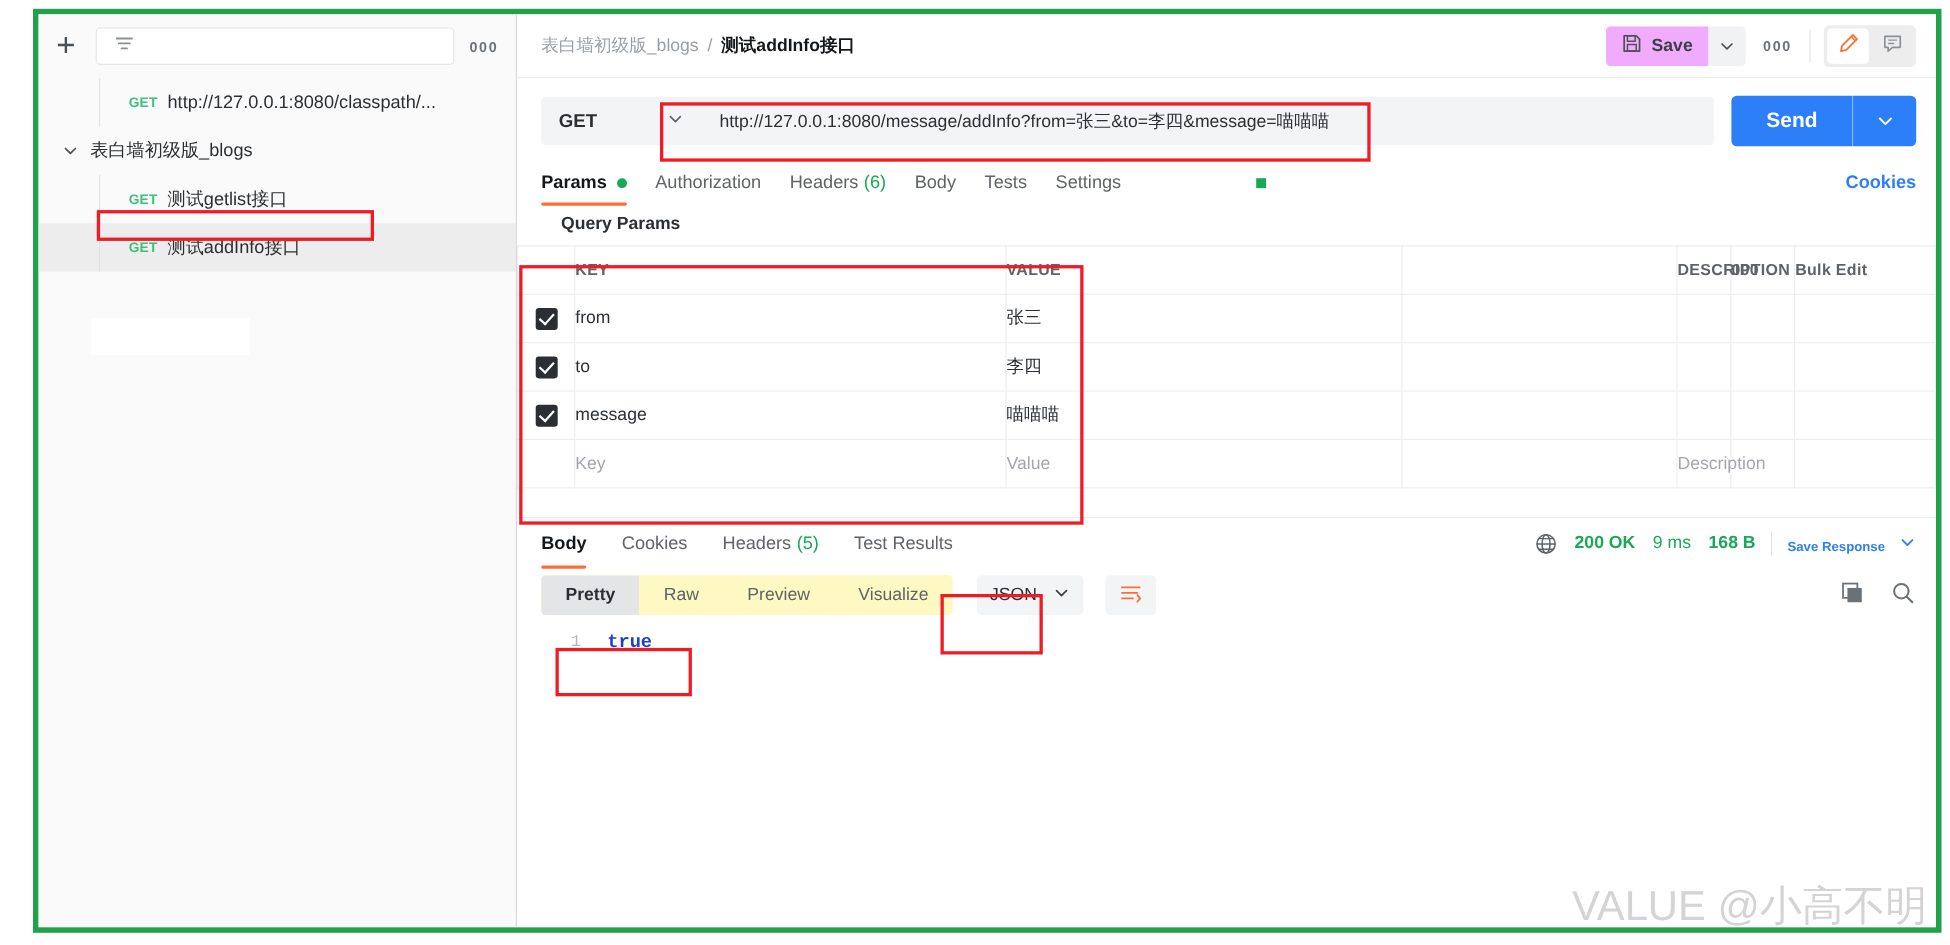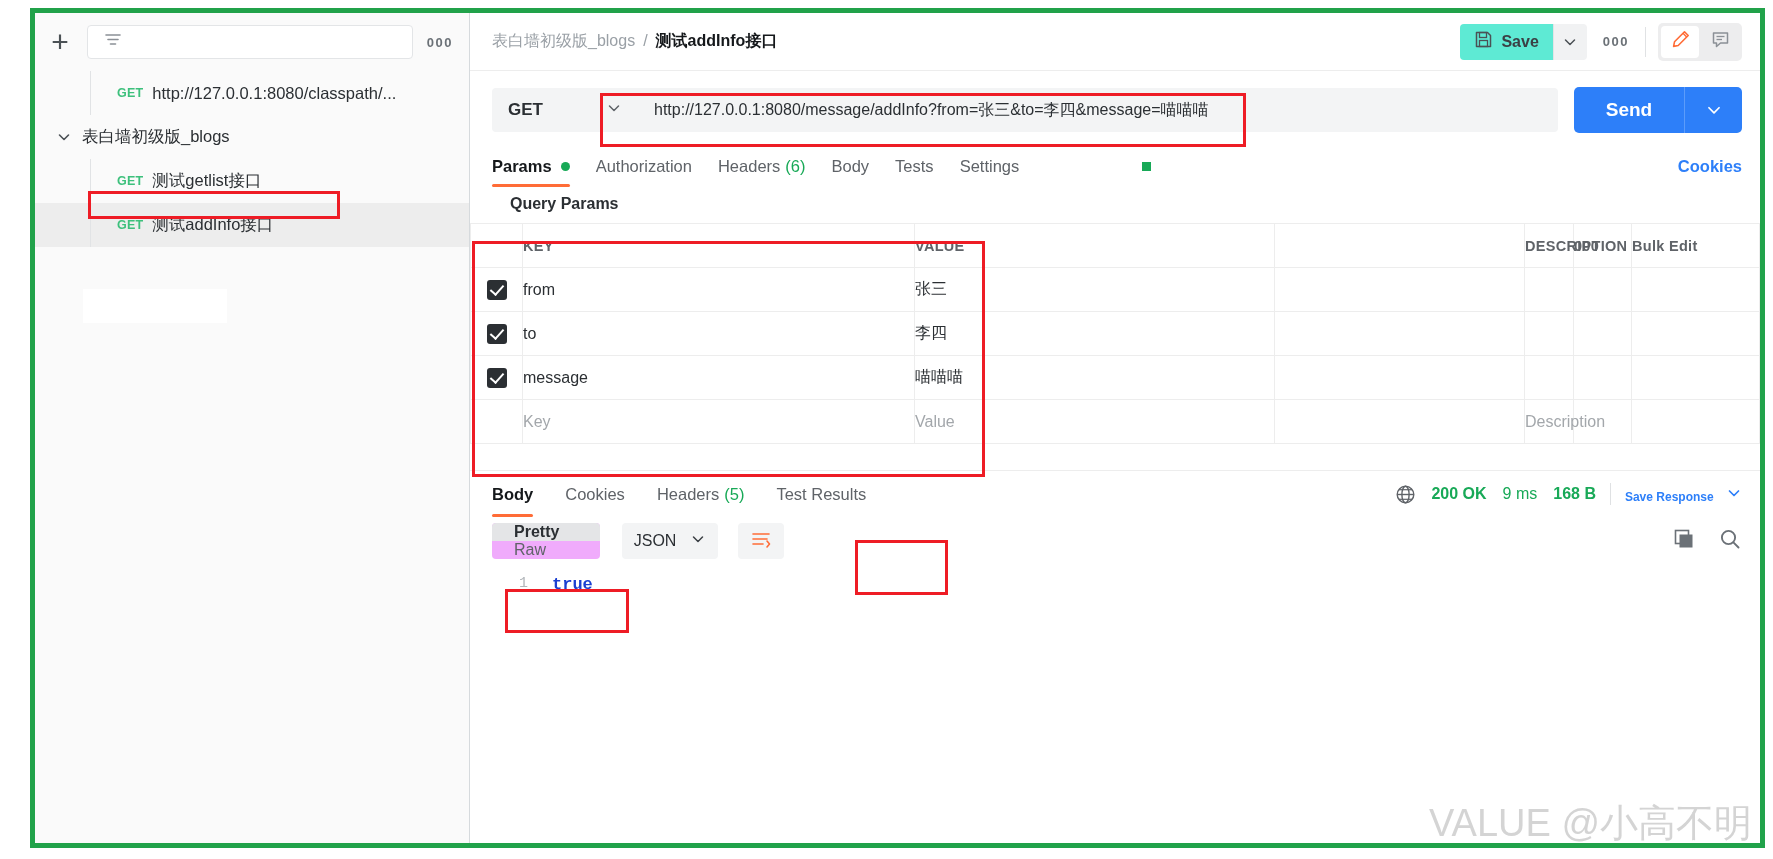--- a/index.html
+++ b/index.html
@@ -131,21 +131,21 @@
     border-bottom: 1px solid #ededed;
     flex-shrink: 0;
   }
   .crumbs { display: flex; align-items: baseline; font-size: 16px; }
   .crumb-parent { color: #9aa0a6; }
   .crumb-sep { color: #9aa0a6; margin: 0 8px; }
   .crumb-current { color: #15181b; font-weight: 700; }
   .topbar-right { margin-left: auto; display: flex; align-items: center; }
   .save-btn {
     height: 36px;
-    background: #5eead4;
+    background: #f0abfc;
     border-radius: 4px 0 0 4px;
     display: flex; align-items: center;
     padding: 0 14px;
     gap: 8px;
     font-size: 16px;
     font-weight: 700;
     color: #3b4045;
     cursor: pointer;
   }
   .save-caret {
@@ -349,21 +349,21 @@
   .save-resp { color:#2d7ff9; font-size:12px; font-weight:700; cursor:pointer; }
   .save-resp-caret { margin-left:9px; color:#2d7ff9; display:inline-flex; }
 
   .bodybar {
     display:flex; align-items:center;
     padding: 2px 18px 0 22px;
     height: 46px;
     flex-shrink:0;
   }
   .seg {
-    display:flex; background:#f0abfc; border-radius:4px; overflow:hidden; height: 36px; flex-direction: column;
+    display:flex; background:#fef9c3; border-radius:4px; overflow:hidden; height: 36px;
   }
   .seg-item {
     padding: 0 22px; height:36px;
     display:flex; align-items:center;
     font-size: 16px; color:#5f6368; cursor:pointer;
   }
   .seg-item.active { background:#e4e5e7; color:#2b2f33; font-weight:700; }
   .fmt-box {
     margin-left: 22px;
     height: 36px;

